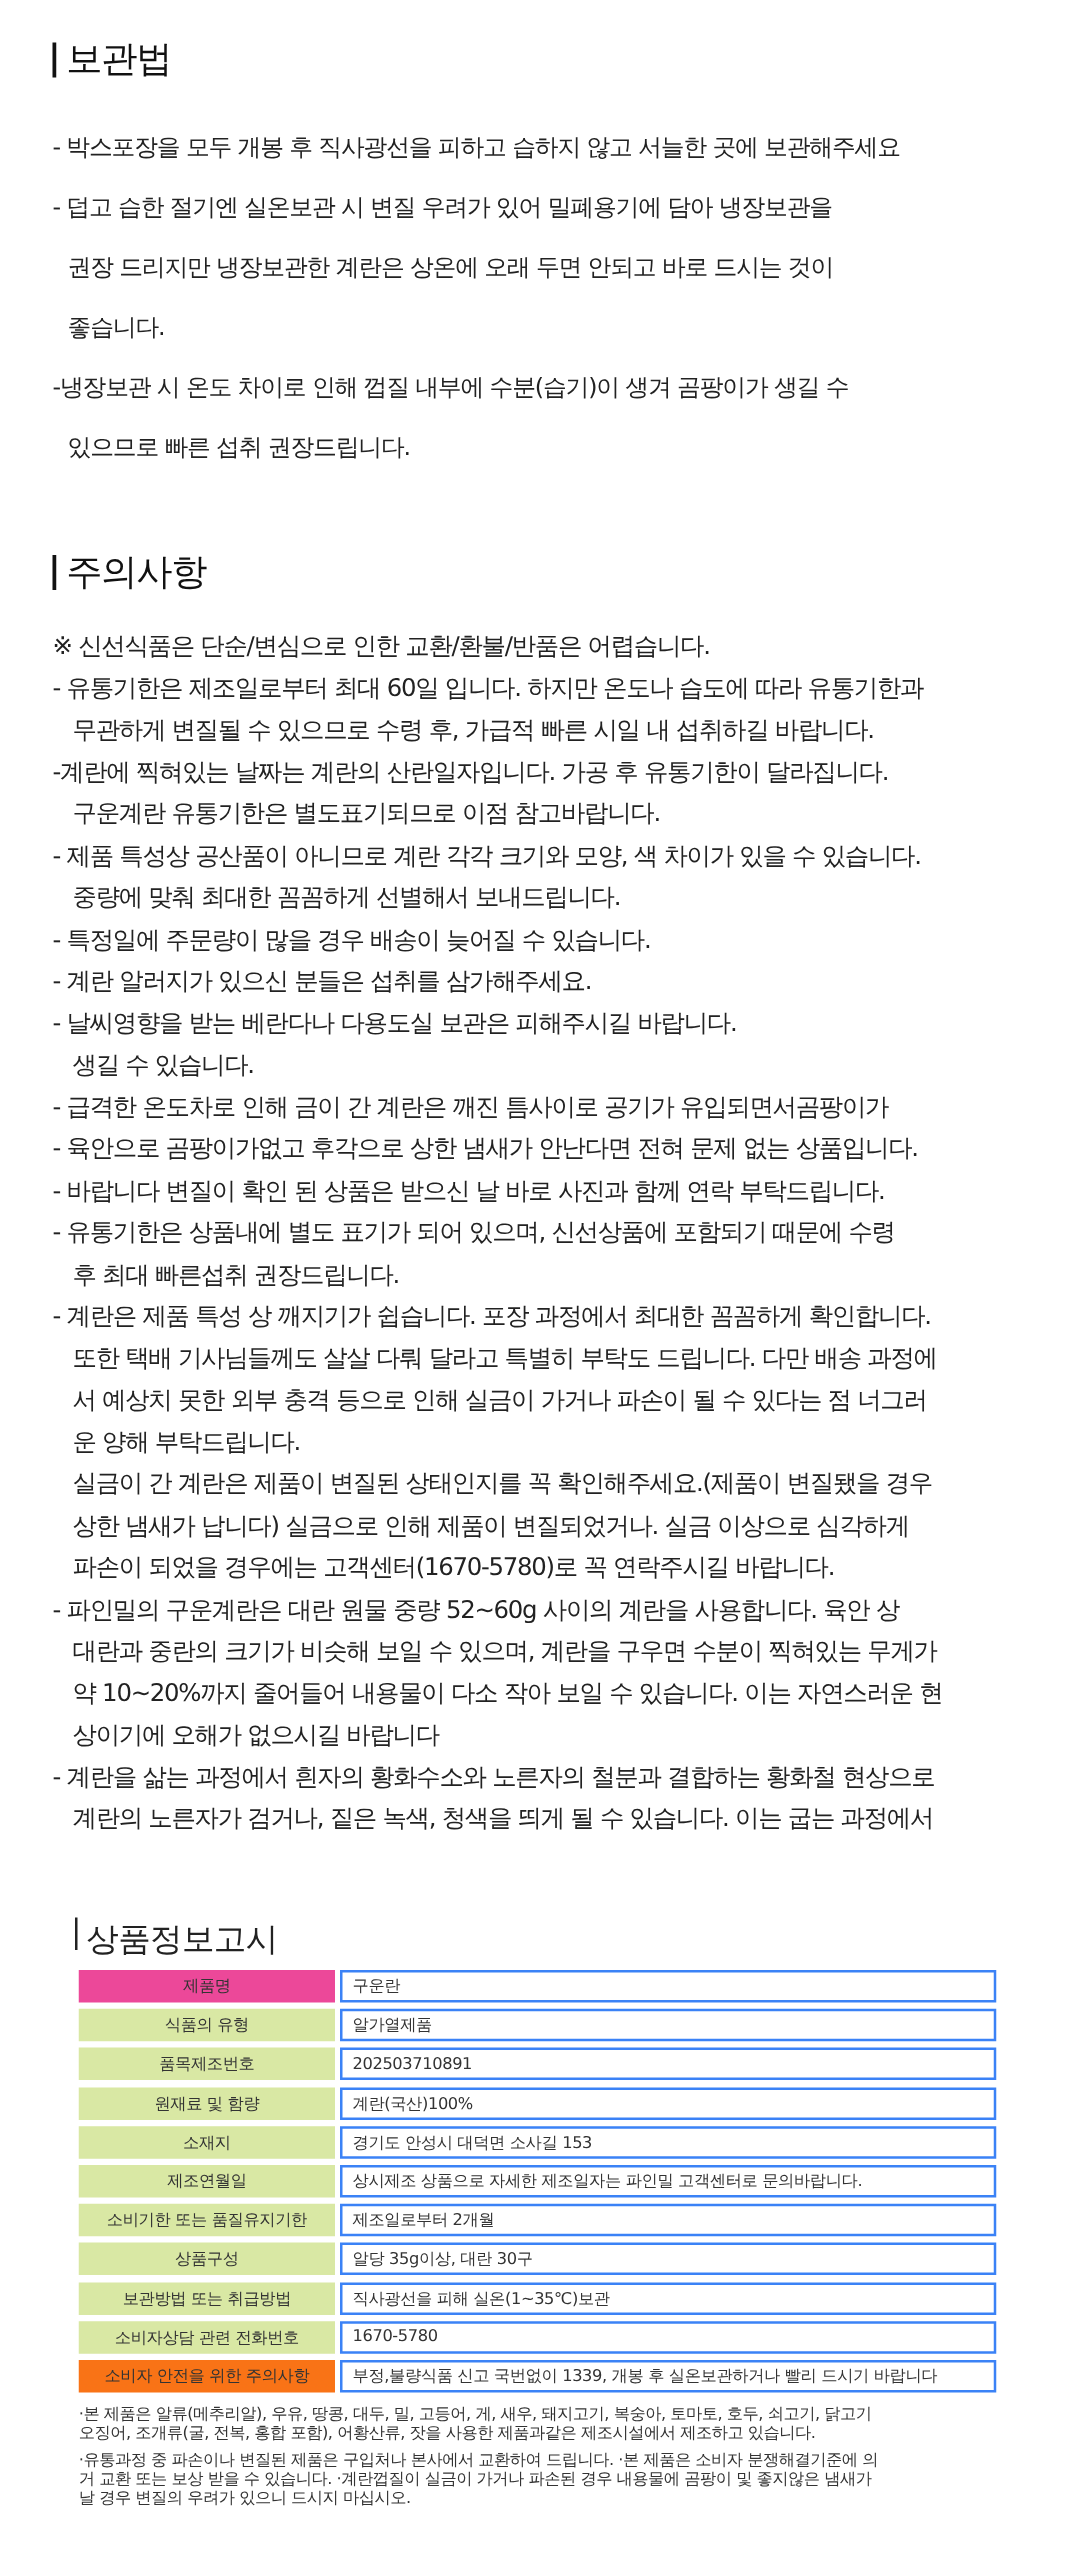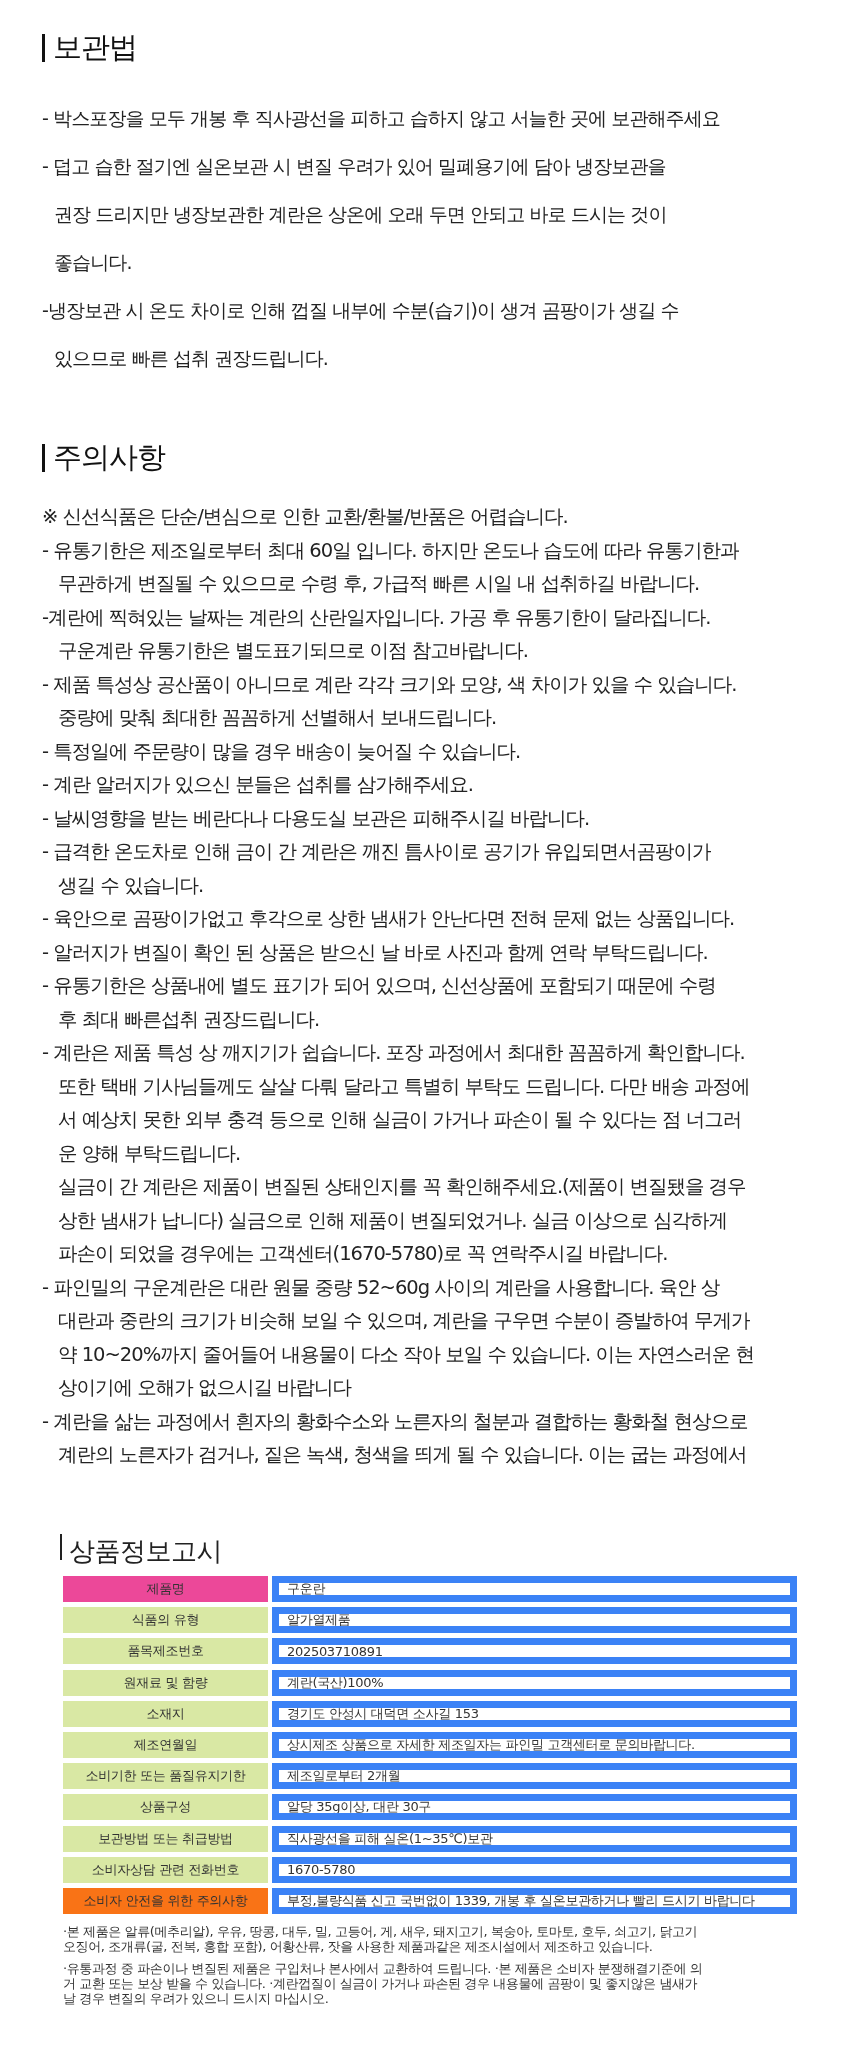--- a/index.html
+++ b/index.html
@@ -72,21 +72,21 @@
     color: #333;
     display: flex;
     align-items: center;
     justify-content: center;
     letter-spacing: -0.3px;
     white-space: nowrap;
   }
   .info-value {
     margin-left: 4px;
     flex: 1;
-    border: 7px solid #3b82f6;
+    border: 2px solid #3b82f6;
     font-size: 13px;
     color: #333;
     display: flex;
     align-items: center;
     padding-left: 8px;
     letter-spacing: -0.3px;
     white-space: nowrap;
     overflow: hidden;
   }
 
@@ -124,35 +124,35 @@
     <div class="caution-line">※ 신선식품은 단순/변심으로 인한 교환/환불/반품은 어렵습니다.</div>
     <div class="caution-line">- 유통기한은 제조일로부터 최대 60일 입니다. 하지만 온도나 습도에 따라 유통기한과</div>
     <div class="caution-line indent">무관하게 변질될 수 있으므로 수령 후, 가급적 빠른 시일 내 섭취하길 바랍니다.</div>
     <div class="caution-line">-계란에 찍혀있는 날짜는 계란의 산란일자입니다. 가공 후 유통기한이 달라집니다.</div>
     <div class="caution-line indent">구운계란 유통기한은 별도표기되므로 이점 참고바랍니다.</div>
     <div class="caution-line">- 제품 특성상 공산품이 아니므로 계란 각각 크기와 모양, 색 차이가 있을 수 있습니다.</div>
     <div class="caution-line indent">중량에 맞춰 최대한 꼼꼼하게 선별해서 보내드립니다.</div>
     <div class="caution-line">- 특정일에 주문량이 많을 경우 배송이 늦어질 수 있습니다.</div>
     <div class="caution-line">- 계란 알러지가 있으신 분들은 섭취를 삼가해주세요.</div>
     <div class="caution-line">- 날씨영향을 받는 베란다나 다용도실 보관은 피해주시길 바랍니다.</div>
+    <div class="caution-line indent">생길 수 있습니다.</div>
     <div class="caution-line">- 급격한 온도차로 인해 금이 간 계란은 깨진 틈사이로 공기가 유입되면서곰팡이가</div>
-    <div class="caution-line indent">생길 수 있습니다.</div>
     <div class="caution-line">- 육안으로 곰팡이가없고 후각으로 상한 냄새가 안난다면 전혀 문제 없는 상품입니다.</div>
-    <div class="caution-line">- 알러지가 변질이 확인 된 상품은 받으신 날 바로 사진과 함께 연락 부탁드립니다.</div>
+    <div class="caution-line">- 바랍니다 변질이 확인 된 상품은 받으신 날 바로 사진과 함께 연락 부탁드립니다.</div>
     <div class="caution-line">- 유통기한은 상품내에 별도 표기가 되어 있으며, 신선상품에 포함되기 때문에 수령</div>
     <div class="caution-line indent">후 최대 빠른섭취 권장드립니다.</div>
     <div class="caution-line">- 계란은 제품 특성 상 깨지기가 쉽습니다. 포장 과정에서 최대한 꼼꼼하게 확인합니다.</div>
     <div class="caution-line indent">또한 택배 기사님들께도 살살 다뤄 달라고 특별히 부탁도 드립니다. 다만 배송 과정에</div>
     <div class="caution-line indent">서 예상치 못한 외부 충격 등으로 인해 실금이 가거나 파손이 될 수 있다는 점 너그러</div>
     <div class="caution-line indent">운 양해 부탁드립니다.</div>
     <div class="caution-line indent">실금이 간 계란은 제품이 변질된 상태인지를 꼭 확인해주세요.(제품이 변질됐을 경우</div>
     <div class="caution-line indent">상한 냄새가 납니다) 실금으로 인해 제품이 변질되었거나. 실금 이상으로 심각하게</div>
     <div class="caution-line indent">파손이 되었을 경우에는 고객센터(1670-5780)로 꼭 연락주시길 바랍니다.</div>
     <div class="caution-line">- 파인밀의 구운계란은 대란 원물 중량 52~60g 사이의 계란을 사용합니다. 육안 상</div>
-    <div class="caution-line indent">대란과 중란의 크기가 비슷해 보일 수 있으며, 계란을 구우면 수분이 증발하여 무게가</div>
+    <div class="caution-line indent">대란과 중란의 크기가 비슷해 보일 수 있으며, 계란을 구우면 수분이 찍혀있는 무게가</div>
     <div class="caution-line indent">약 10~20%까지 줄어들어 내용물이 다소 작아 보일 수 있습니다. 이는 자연스러운 현</div>
     <div class="caution-line indent">상이기에 오해가 없으시길 바랍니다</div>
     <div class="caution-line">- 계란을 삶는 과정에서 흰자의 황화수소와 노른자의 철분과 결합하는 황화철 현상으로</div>
     <div class="caution-line indent">계란의 노른자가 검거나, 짙은 녹색, 청색을 띄게 될 수 있습니다. 이는 굽는 과정에서</div>
   </div>
 
 <div class="info-title">
   <span class="bar"></span>
   <span>상품정보고시</span>
 </div>

